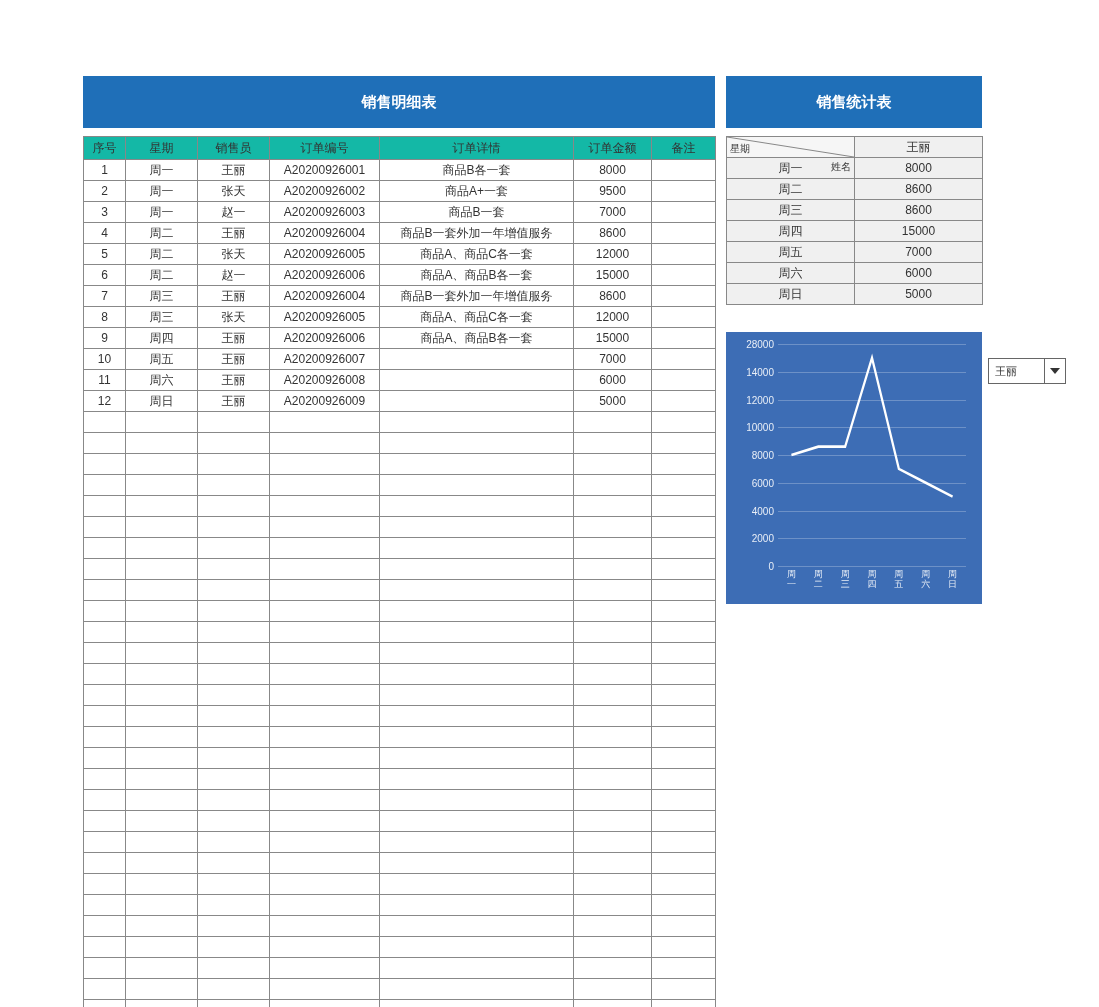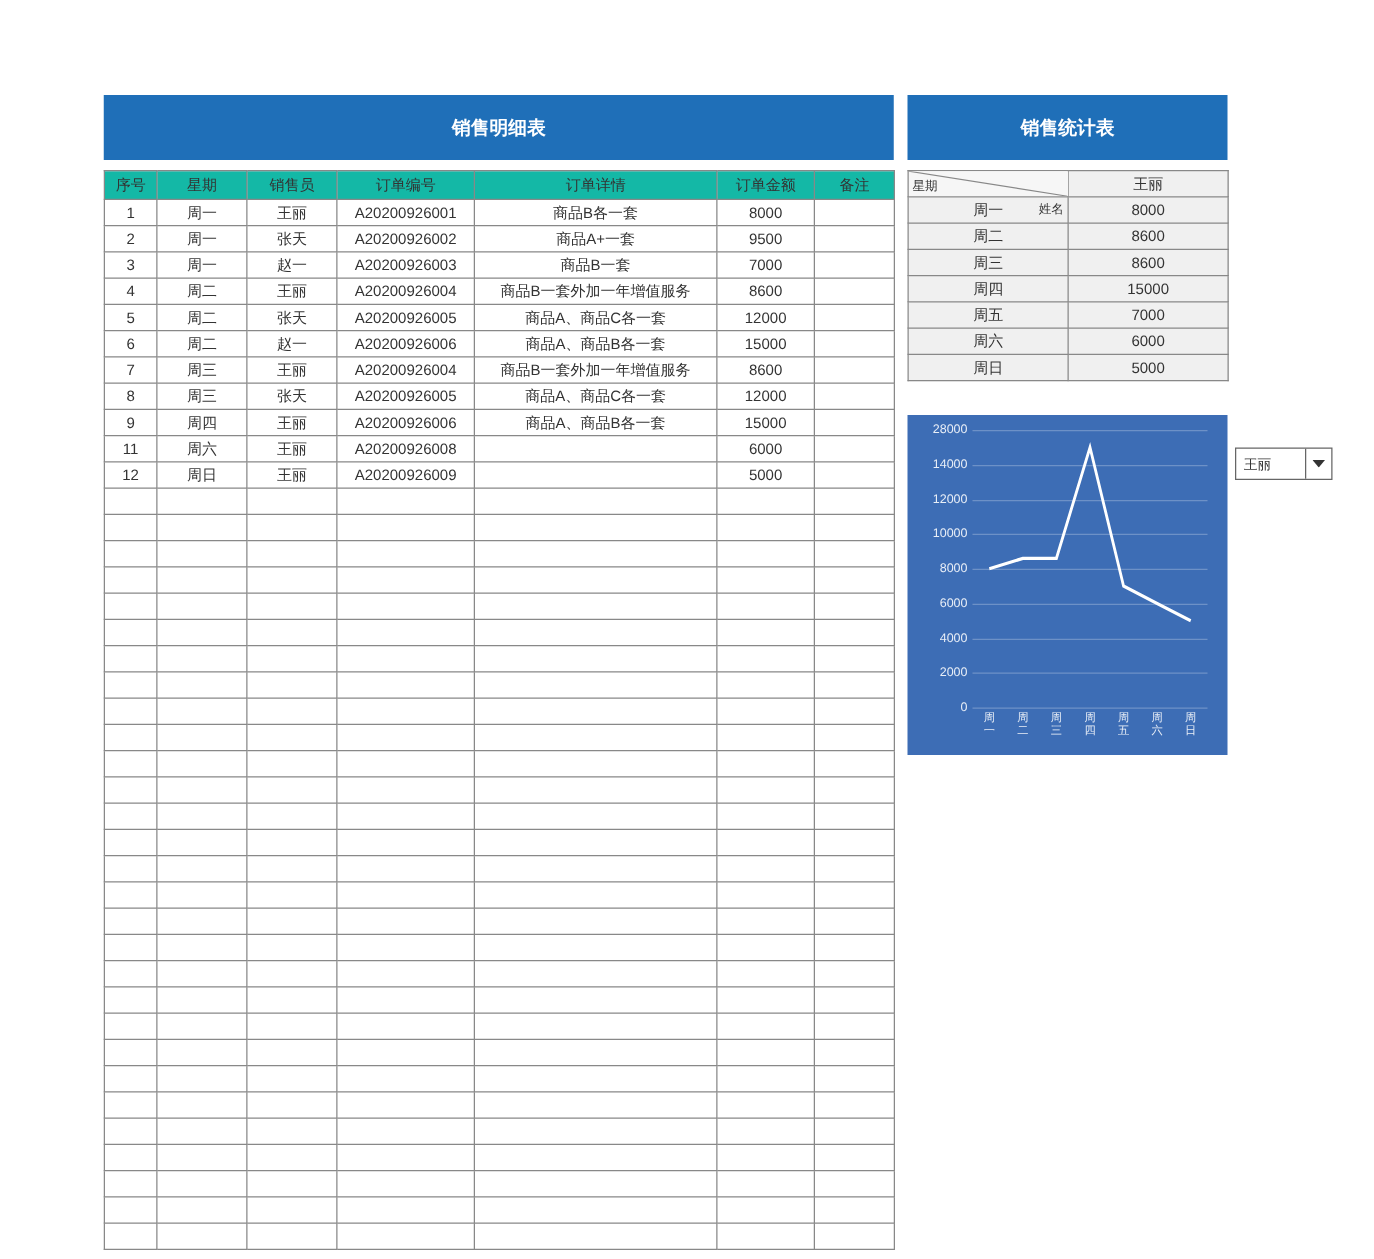--- a/index.html
+++ b/index.html
@@ -138,20 +138,29 @@
         <tr>
           <td>9</td>
           <td>周四</td>
           <td>王丽</td>
           <td>A20200926006</td>
           <td>商品A、商品B各一套</td>
           <td>15000</td>
           <td></td>
         </tr>
         <tr>
+          <td>10</td>
+          <td>周五</td>
+          <td>王丽</td>
+          <td>A20200926007</td>
+          <td></td>
+          <td>7000</td>
+          <td></td>
+        </tr>
+        <tr>
           <td>11</td>
           <td>周六</td>
           <td>王丽</td>
           <td>A20200926008</td>
           <td></td>
           <td>6000</td>
           <td></td>
         </tr>
         <tr>
           <td>12</td>

